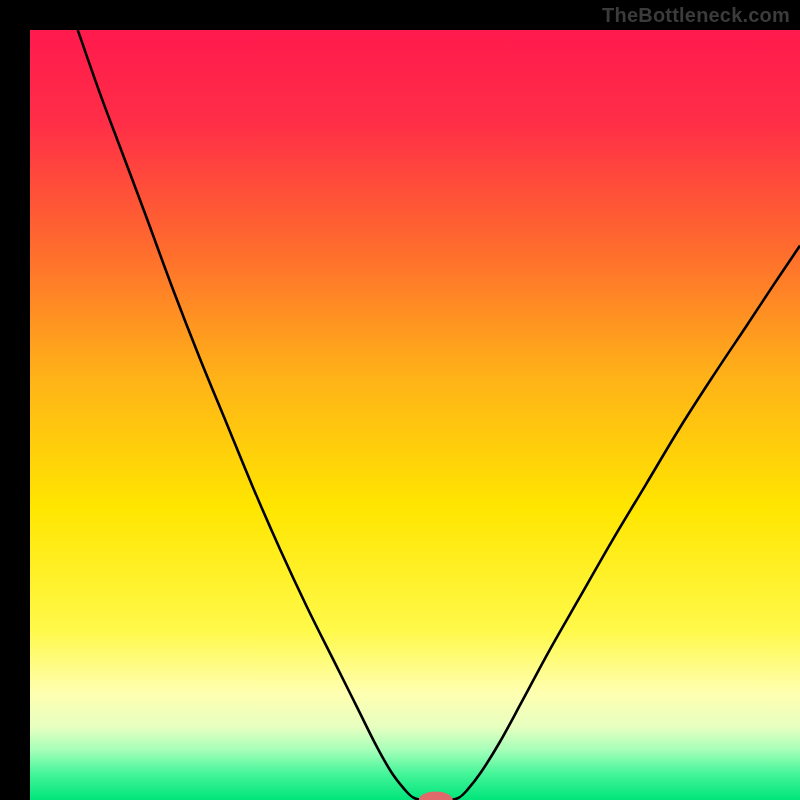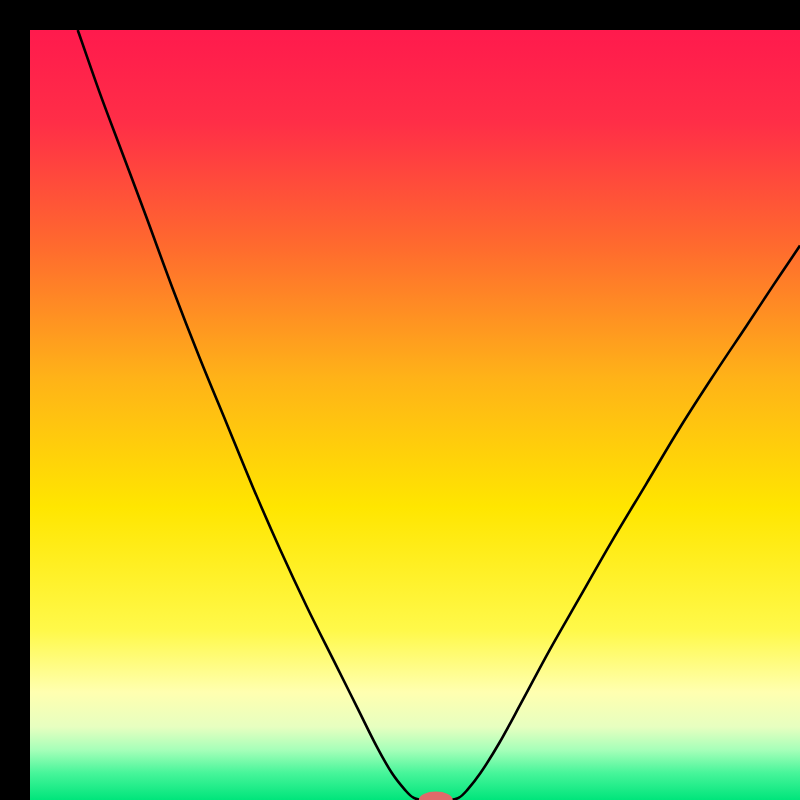--- a/index.html
+++ b/index.html
@@ -31,20 +31,21 @@
   svg.plot {
     position: absolute;
     top: 0;
     left: 0;
   }
 </style>
 </head>
 <body>
 
 <div class="stage">
+  <div class="watermark">TheBottleneck.com</div>
 
   <svg class="plot" width="800" height="800" viewBox="0 0 800 800">
     <defs>
       <linearGradient id="bg-grad" x1="0" y1="0" x2="0" y2="1">
           <stop offset="0.00%" stop-color="#ff1a4d"></stop>
           <stop offset="12.00%" stop-color="#ff2e47"></stop>
           <stop offset="28.00%" stop-color="#ff6a2e"></stop>
           <stop offset="45.00%" stop-color="#ffb218"></stop>
           <stop offset="62.00%" stop-color="#ffe600"></stop>
           <stop offset="78.00%" stop-color="#fff94a"></stop>

